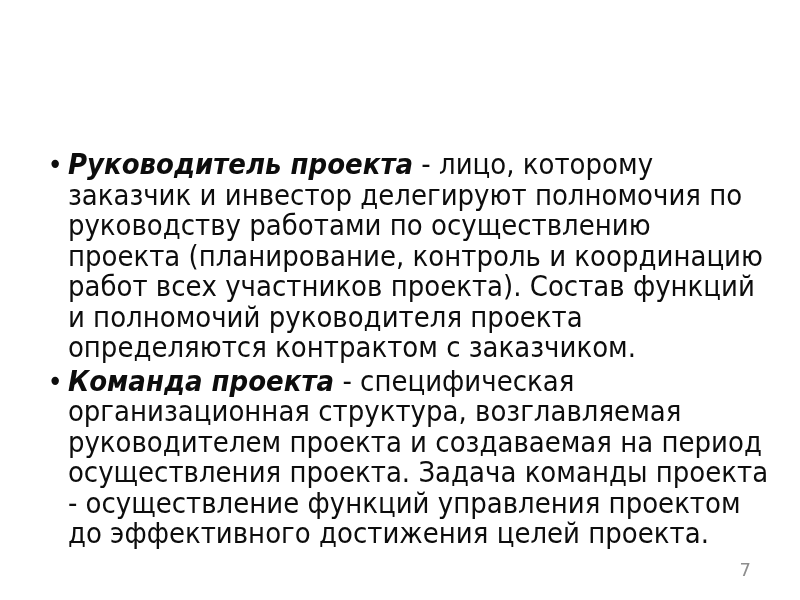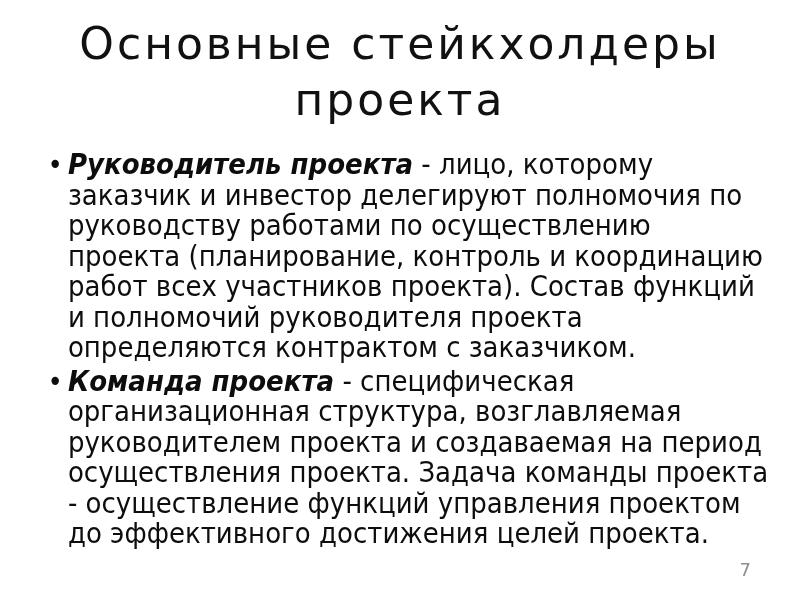--- a/index.html
+++ b/index.html
@@ -77,24 +77,20 @@
     font-size: 18px;
     line-height: 18px;
     color: #8e8e8e;
   }
 </style>
 </head>
 <body>
 
 <div class="slide">
 
-  <h1 class="title">
-    <div class="title-line">Основные стейкхолдеры</div>
-    <div class="title-line">проекта</div>
-  </h1>
 
   <ul class="body">
 
     <li class="bullet">
       <div class="bline first"><span class="marker">•</span><span class="lead">Руководитель проекта</span><span class="rest"> - лицо, которому</span></div>
       <div class="bline">заказчик и инвестор делегируют полномочия по</div>
       <div class="bline">руководству работами по осуществлению</div>
       <div class="bline">проекта (планирование, контроль и координацию</div>
       <div class="bline">работ всех участников проекта). Состав функций</div>
       <div class="bline">и полномочий руководителя проекта</div>

